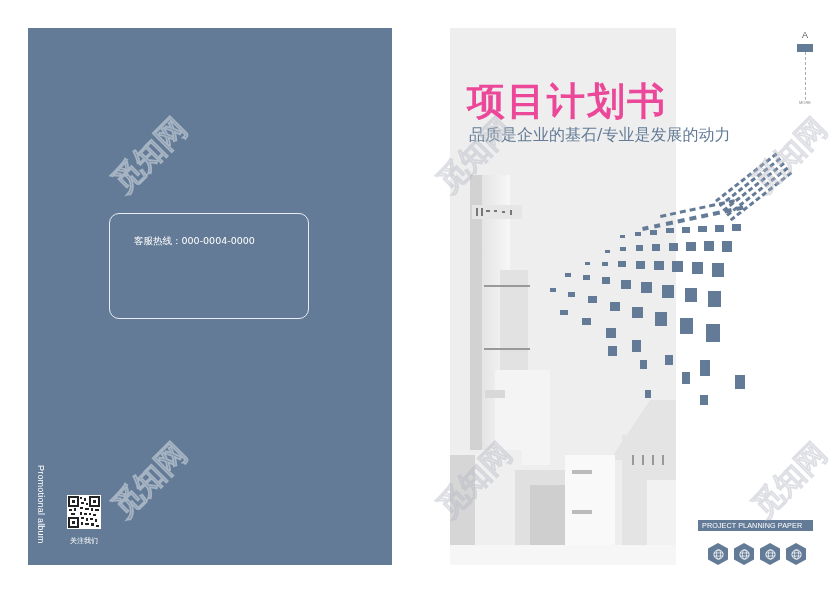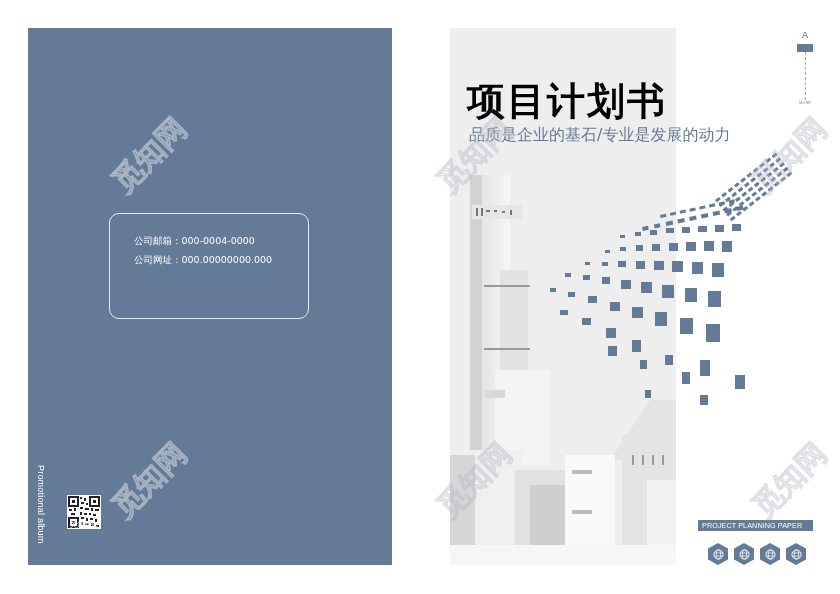--- a/index.html
+++ b/index.html
@@ -2,44 +2,43 @@
 <html><head>
 <meta charset="utf-8">
 <style>
   html,body{margin:0;padding:0;}
   body{width:840px;height:594px;background:#ffffff;position:relative;overflow:hidden;font-family:"Liberation Sans","DejaVu Sans",sans-serif;}
   .back-cover{position:absolute;left:28px;top:28px;width:364px;height:537px;background:#637b96;}
   .contact-box{position:absolute;left:81px;top:185px;width:200px;height:106px;border:1.5px solid #e8edf3;border-radius:10px;box-sizing:border-box;padding:17px 0 0 24px;}
   .contact-row{color:#ffffff;font-size:9.5px;line-height:19px;white-space:nowrap;font-family:"DejaVu Sans",sans-serif;}
   .promo{position:absolute;left:8px;top:437px;color:#ffffff;font-size:9px;writing-mode:vertical-rl;letter-spacing:0.2px;}
   .qr{position:absolute;left:39px;top:467px;width:34px;height:34px;background:#fff;}
-  .qr-label{position:absolute;left:36px;top:492px;width:40px;text-align:center;color:#fff;font-size:7px;font-family:"DejaVu Sans",sans-serif;}
+  .qr-label{position:absolute;left:36px;top:508px;width:40px;text-align:center;color:#fff;font-size:7px;font-family:"DejaVu Sans",sans-serif;}
   .front-gray{position:absolute;left:450px;top:28px;width:226px;height:537px;background:#eeeeee;}
-  .title{position:absolute;left:467px;top:76px;font-size:38px;font-weight:bold;color:#000000;letter-spacing:2px;font-family:"DejaVu Serif",serif;}
+  .title{position:absolute;left:467px;top:76px;font-size:38px;font-weight:bold;color:#ec4899;letter-spacing:2px;font-family:"DejaVu Serif",serif;}
   .subtitle{position:absolute;left:469px;top:125px;font-size:16px;color:#637b96;font-family:"DejaVu Sans",sans-serif;}
   .side-marker{position:absolute;left:795px;top:30px;width:20px;text-align:center;}
   .side-letter{font-size:9px;color:#555;}
   .side-bar{width:16px;height:8px;background:#637b96;margin:4px auto 0;}
   .side-line{width:0;height:48px;border-left:1px dashed #aaa;margin:0 auto;}
   .side-more{font-size:4px;color:#888;}
   .pp-label{position:absolute;left:698px;top:520px;width:115px;height:11px;background:#637b96;color:#fff;font-size:7.2px;line-height:11px;padding-left:4px;box-sizing:border-box;letter-spacing:0.1px;}
   .hex-row{position:absolute;left:708px;top:543px;display:flex;gap:6px;}
   .hex{width:20px;height:22px;background:#637b96;clip-path:polygon(50% 0,100% 25%,100% 75%,50% 100%,0 75%,0 25%);display:flex;align-items:center;justify-content:center;}
   .watermark{position:absolute;font-size:30px;color:transparent;-webkit-text-stroke:0.8px rgba(220,225,232,0.55);transform:rotate(-45deg);font-weight:bold;font-family:"DejaVu Sans",sans-serif;pointer-events:none;}
   .wm-dark{-webkit-text-stroke:0.8px rgba(180,185,195,0.45);}
   .city{position:absolute;left:450px;top:170px;width:226px;height:395px;}
   .wave{position:absolute;left:540px;top:110px;width:300px;height:310px;}
 </style>
 </head>
 <body>
 
 <div class="back-cover">
   <div class="contact-box">
-    <div class="contact-row"><span>公司邮箱：</span><span>000-0004-0000</span></div>
-    <div class="contact-row"><span>公司网址：</span><span>000.00000000.000</span></div>
+    <div class="contact-row"><span>客服热线：</span><span>000-0004-0000</span></div>
   </div>
   <div class="promo">Promotional album</div>
   <div class="qr">
     <svg width="34" height="34" viewBox="0 0 34 34">
       <rect x="2" y="2" width="9" height="9" fill="none" stroke="#222" stroke-width="2"></rect>
         <rect x="5" y="5" width="3" height="3" fill="#222"></rect>
       <rect x="23" y="2" width="9" height="9" fill="none" stroke="#222" stroke-width="2"></rect>
         <rect x="26" y="5" width="3" height="3" fill="#222"></rect>
       <rect x="2" y="23" width="9" height="9" fill="none" stroke="#222" stroke-width="2"></rect>
         <rect x="5" y="26" width="3" height="3" fill="#222"></rect>

